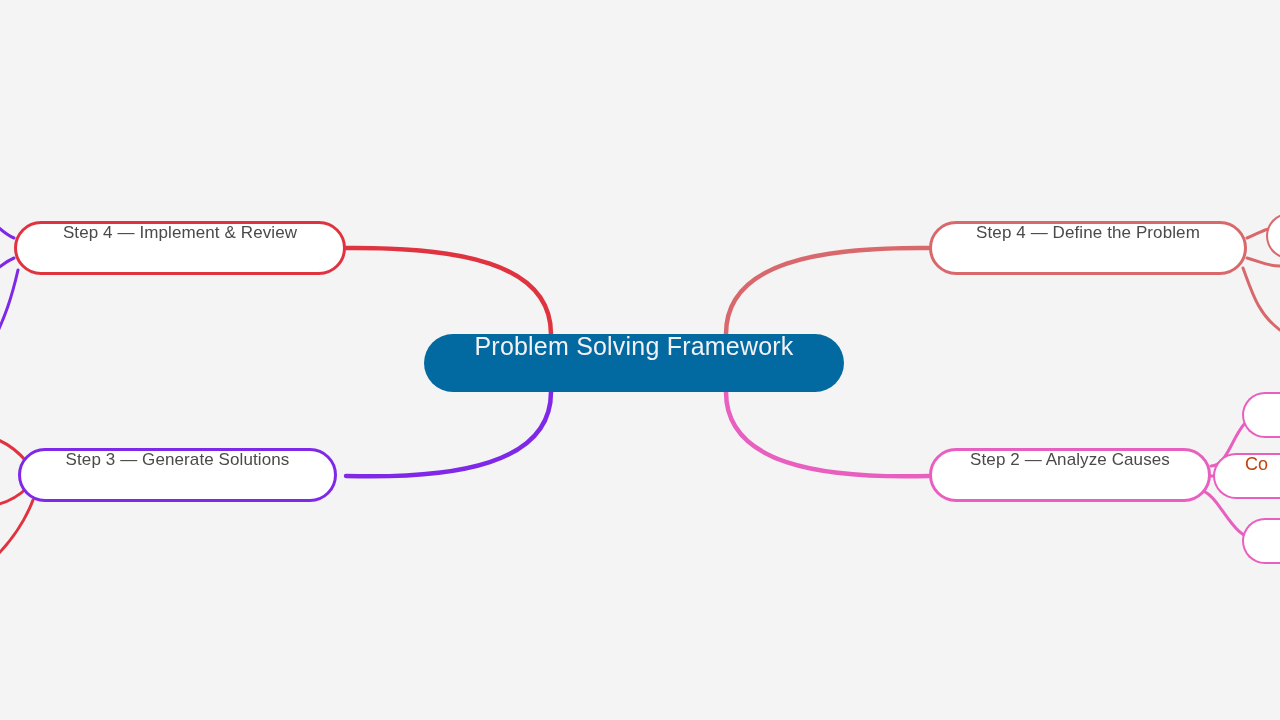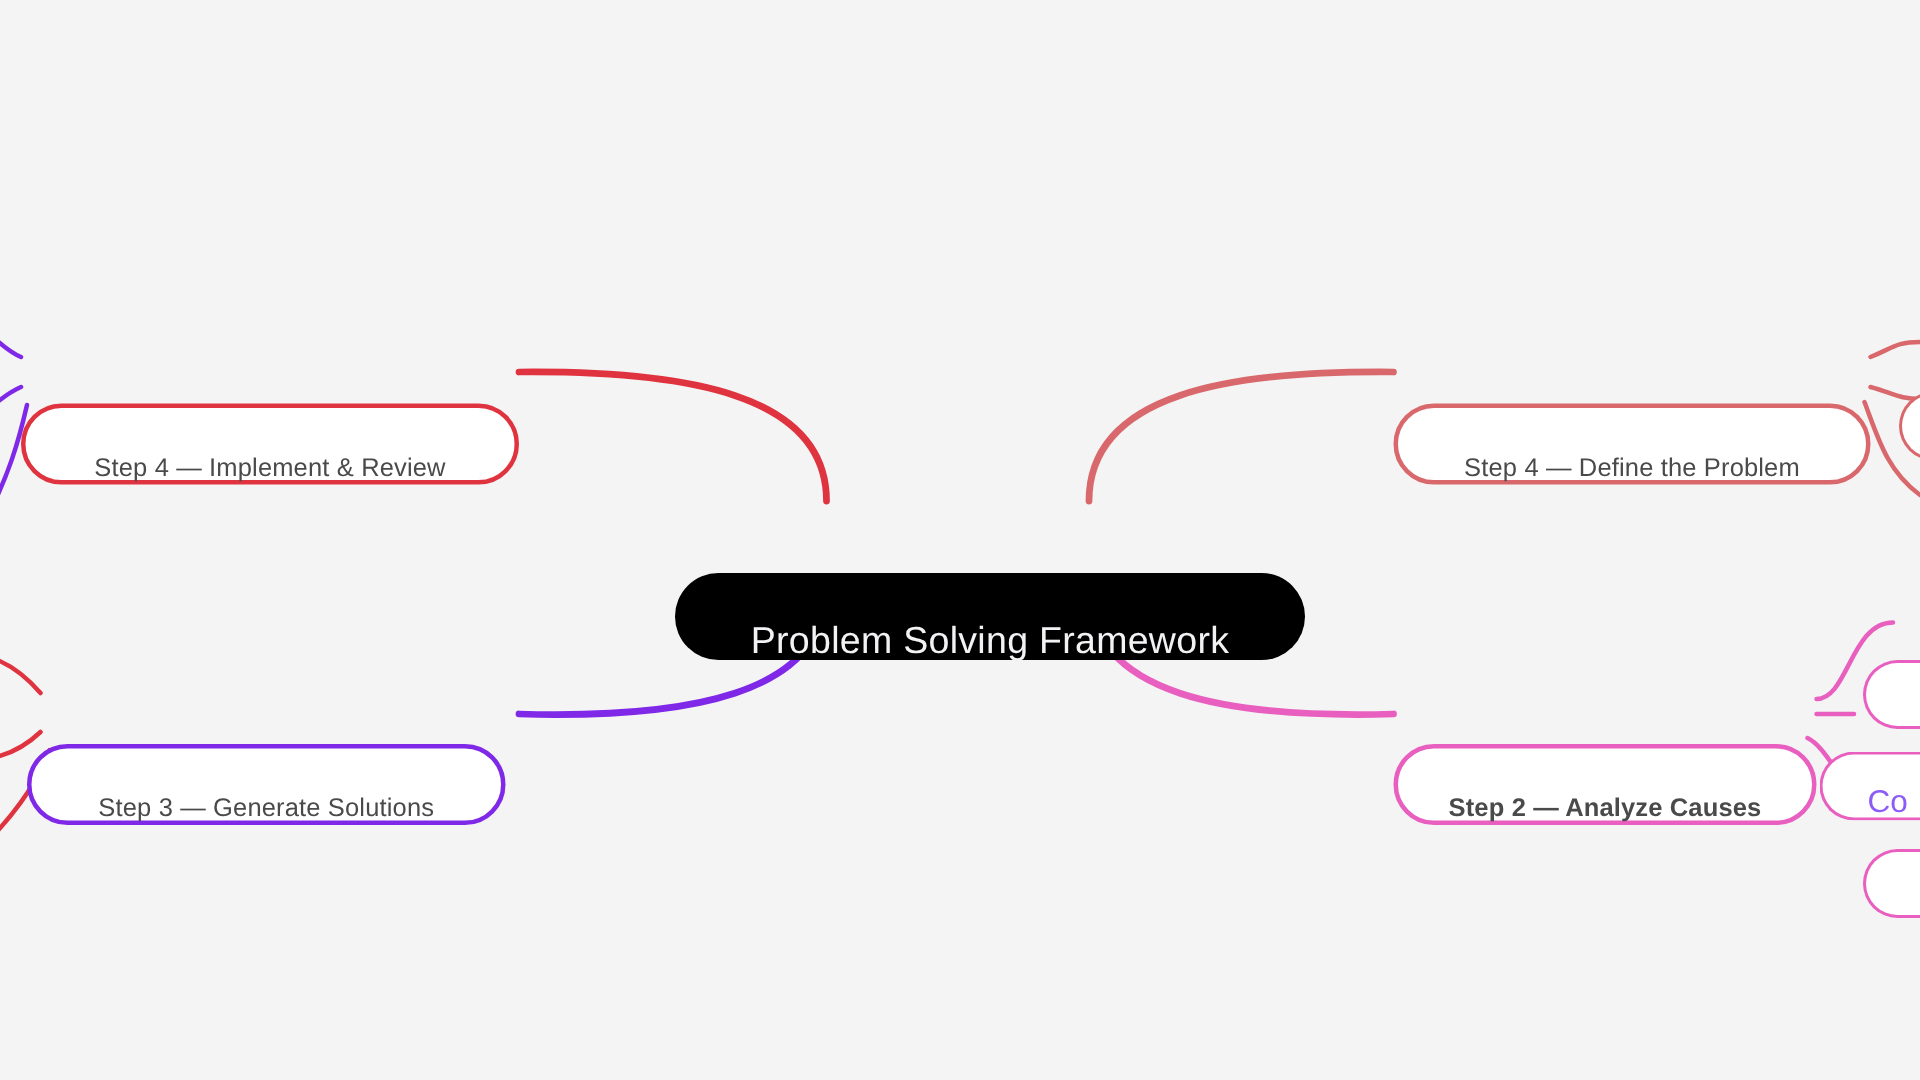--- a/index.html
+++ b/index.html
@@ -28,39 +28,38 @@
     top: 0;
     width: 1280px;
     height: 720px;
     z-index: 1;
     pointer-events: none;
   }
   .node {
     position: absolute;
     z-index: 2;
     display: flex;
-    align-items: flex-end;
+    align-items: flex-start;
     justify-content: center;
     background: #ffffff;
     border-style: solid;
     white-space: nowrap;
-    margin-top: 48px;
   }
   .node-label {
     display: block;
     line-height: 1;
   }
 
   
   #node-root {
-    left: 450px;
+    left: 424px;
     top: 334px;
     width: 420px;
     height: 58px;
-    background: #000000;
+    background: #0369a1;
     border: none;
     border-radius: 29px;
     z-index: 3;
   }
   #node-root .node-label {
     color: #f2f2f5;
     font-size: 25px;
     letter-spacing: 0.2px;
   }
 
@@ -72,33 +71,33 @@
   }
   .branch .node-label {
     color: #4a4a4a;
     font-size: 17px;
     letter-spacing: 0.1px;
   }
 
   #node-step4 { left: 14px;  top: 221px; width: 332px; border-color: #e03340; }
   #node-step3 { left: 18px;  top: 448px; width: 319px; border-color: #7f28e8; }
   #node-step1 { left: 929px; top: 221px; width: 318px; border-color: #d9686c; }
-  #node-step2 { left: 929px; top: 448px; width: 282px; border-color: #e85fc0; font-weight: bold; }
+  #node-step2 { left: 929px; top: 448px; width: 282px; border-color: #e85fc0; }
 
   
   .leaf {
     border-width: 2.5px;
     border-radius: 25px;
     height: 46px;
     justify-content: flex-start;
     padding-left: 42px;
   }
   .leaf .node-label {
-    color: #8b5cf6;
-    font-size: 21px;
+    color: #c2410c;
+    font-size: 18px;
   }
   #node-leaf-root-cause   { left: 1242px; top: 392px; width: 120px; border-color: #e85fc0; border-right: none; }
   #node-leaf-contributing { left: 1213px; top: 453px; width: 150px; border-color: #e85fc0; border-right: none; padding-left: 30px; }
   #node-leaf-data         { left: 1242px; top: 518px; width: 120px; border-color: #e85fc0; border-right: none; }
   #node-leaf-step1-a      { left: 1266px; top: 213px; width: 110px; border-color: #d9686c; border-right: none; }
 </style>
 </head>
 <body>
 
 <div id="mindmap-canvas">

